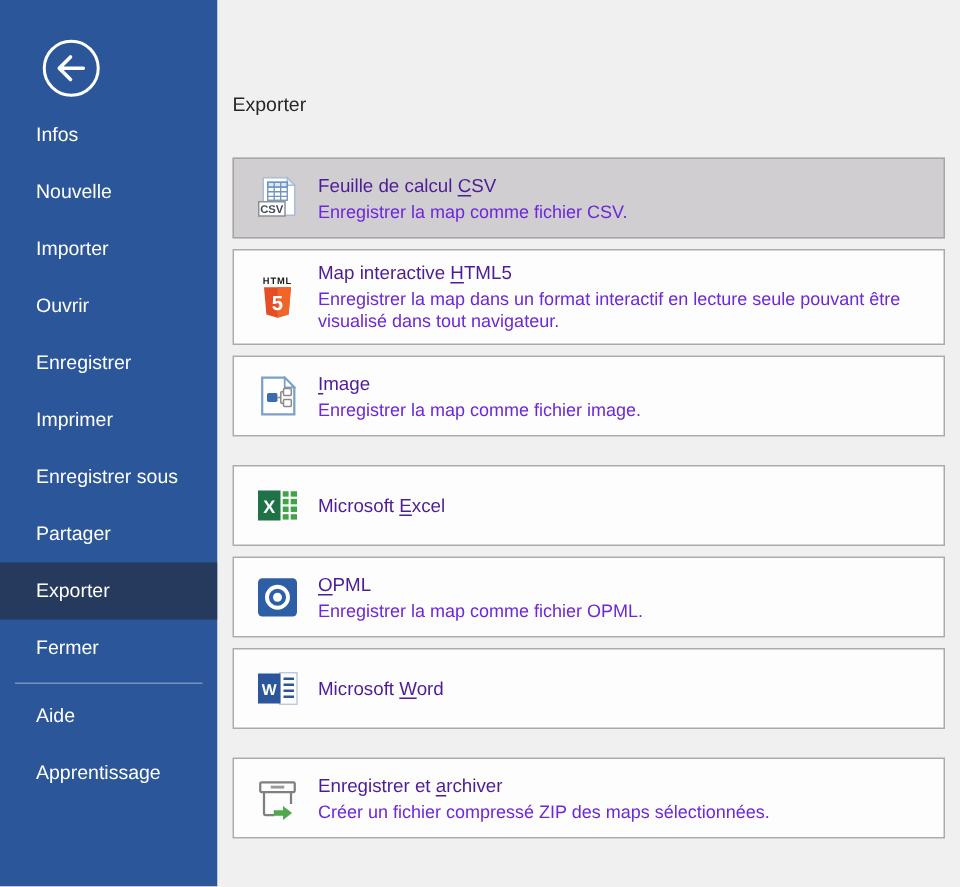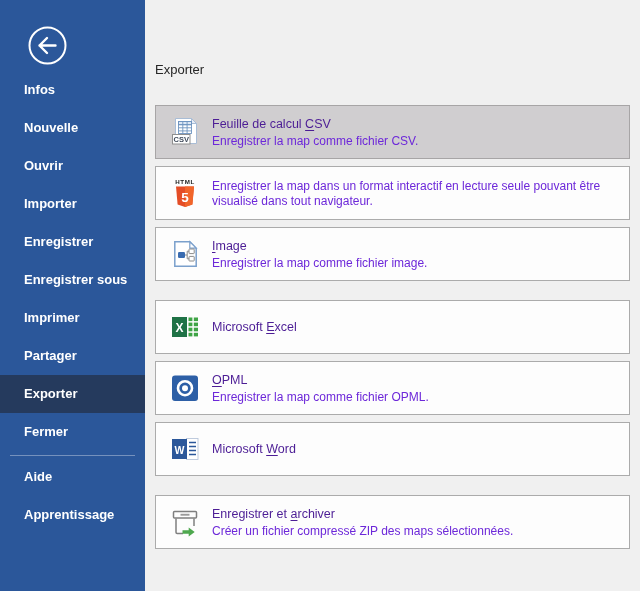--- a/index.html
+++ b/index.html
@@ -5,21 +5,21 @@
   * { margin:0; padding:0; box-sizing:border-box; }
   html,body { width:640px; height:591px; overflow:hidden; }
   body { font-family:"Liberation Sans", sans-serif; background:var(--main-bg,#f0f0f0); }
 
   .app { display:flex; width:640px; height:591px; }
 
   
   .sidebar {
     width:145px; flex-shrink:0; height:100%;
     background:var(--sidebar-bg,#2b579a); color:#fff;
-    display:flex; flex-direction:column;font-weight:bold;
+    display:flex; flex-direction:column;
   }
   .back-button {
     width:41px; height:41px; margin:25px 0 5px 27px; cursor:pointer;
   }
   .back-button svg { width:100%; height:100%; display:block; }
   .sidebar-item {
     height:38px; line-height:38px; padding-left:24px;
     font-size:13px; color:#fff; cursor:pointer; white-space:nowrap;
   }
   .sidebar-item.selected { background:var(--sidebar-selected-bg,#253a5d); }
@@ -65,25 +65,25 @@
   <nav class="sidebar">
     <div class="back-button">
       <svg viewBox="0 0 41 41">
         <circle cx="20.5" cy="20.5" r="18" fill="none" stroke="#ffffff" stroke-width="2"></circle>
         <path d="M12.5 20.5 H28.5 M12.5 20.5 l7.5 -7.5 M12.5 20.5 l7.5 7.5" fill="none" stroke="#ffffff" stroke-width="2.4" stroke-linecap="round" stroke-linejoin="round"></path>
       </svg>
     </div>
     <div id="sidebar-items">
         <div class="sidebar-item"><span>Infos</span></div>
         <div class="sidebar-item"><span>Nouvelle</span></div>
+        <div class="sidebar-item"><span>Importer</span></div>
         <div class="sidebar-item"><span>Ouvrir</span></div>
-        <div class="sidebar-item"><span>Importer</span></div>
         <div class="sidebar-item"><span>Enregistrer</span></div>
+        <div class="sidebar-item"><span>Imprimer</span></div>
         <div class="sidebar-item"><span>Enregistrer sous</span></div>
-        <div class="sidebar-item"><span>Imprimer</span></div>
         <div class="sidebar-item"><span>Partager</span></div>
         <div class="sidebar-item selected"><span>Exporter</span></div>
         <div class="sidebar-item"><span>Fermer</span></div>
       </div>
     <div class="sidebar-divider"></div>
     <div id="sidebar-footer-items">
         <div class="sidebar-item"><span>Aide</span></div>
         <div class="sidebar-item"><span>Apprentissage</span></div>
       </div>
   </nav>
@@ -112,20 +112,21 @@
           <div class="export-item">
             <span class="export-icon">
               <svg viewBox="0 0 32 32">
                 <text x="16" y="7.2" font-size="6.2" font-weight="bold" fill="#1a1a1a" text-anchor="middle" letter-spacing="0.6" font-family="Liberation Sans, sans-serif">HTML</text>
                 <path d="M7 9.5 H25 L23.4 27.6 L16 29.9 L8.6 27.6 Z" fill="#e44d26"></path>
                 <path d="M16 9.5 H25 L23.4 27.6 L16 29.9 Z" fill="#f16529"></path>
                 <text x="16" y="24.6" font-size="13.5" font-weight="bold" fill="#ffffff" text-anchor="middle" font-family="Liberation Sans, sans-serif">5</text>
               </svg>
             </span>
             <div class="export-text">
+              <span class="export-title"><span>Map interactive </span><u>H</u><span>TML5</span></span>
               <div class="export-desc">Enregistrer la map dans un format interactif en lecture seule pouvant être visualisé dans tout navigateur.</div>
             </div>
           </div>
           <div class="export-item">
             <span class="export-icon">
               <svg viewBox="0 0 32 32">
                 <path d="M5.8 3.8 H20.8 L27.2 10.2 V28.2 H5.8 Z" fill="#ffffff" stroke="#7ba0cc" stroke-width="1.5"></path>
                 <path d="M20.8 3.8 V10.2 H27.2 Z" fill="#ffffff" stroke="#7ba0cc" stroke-width="1.2"></path>
                 <rect x="9" y="14" width="7" height="6" rx="1.2" fill="#3a6cb0"></rect>
                 <path d="M16 17 H18.2 M18.2 13.2 V20.8 M18.2 13.2 H20 M18.2 20.8 H20" stroke="#8a8a8a" stroke-width="1" fill="none"></path>

